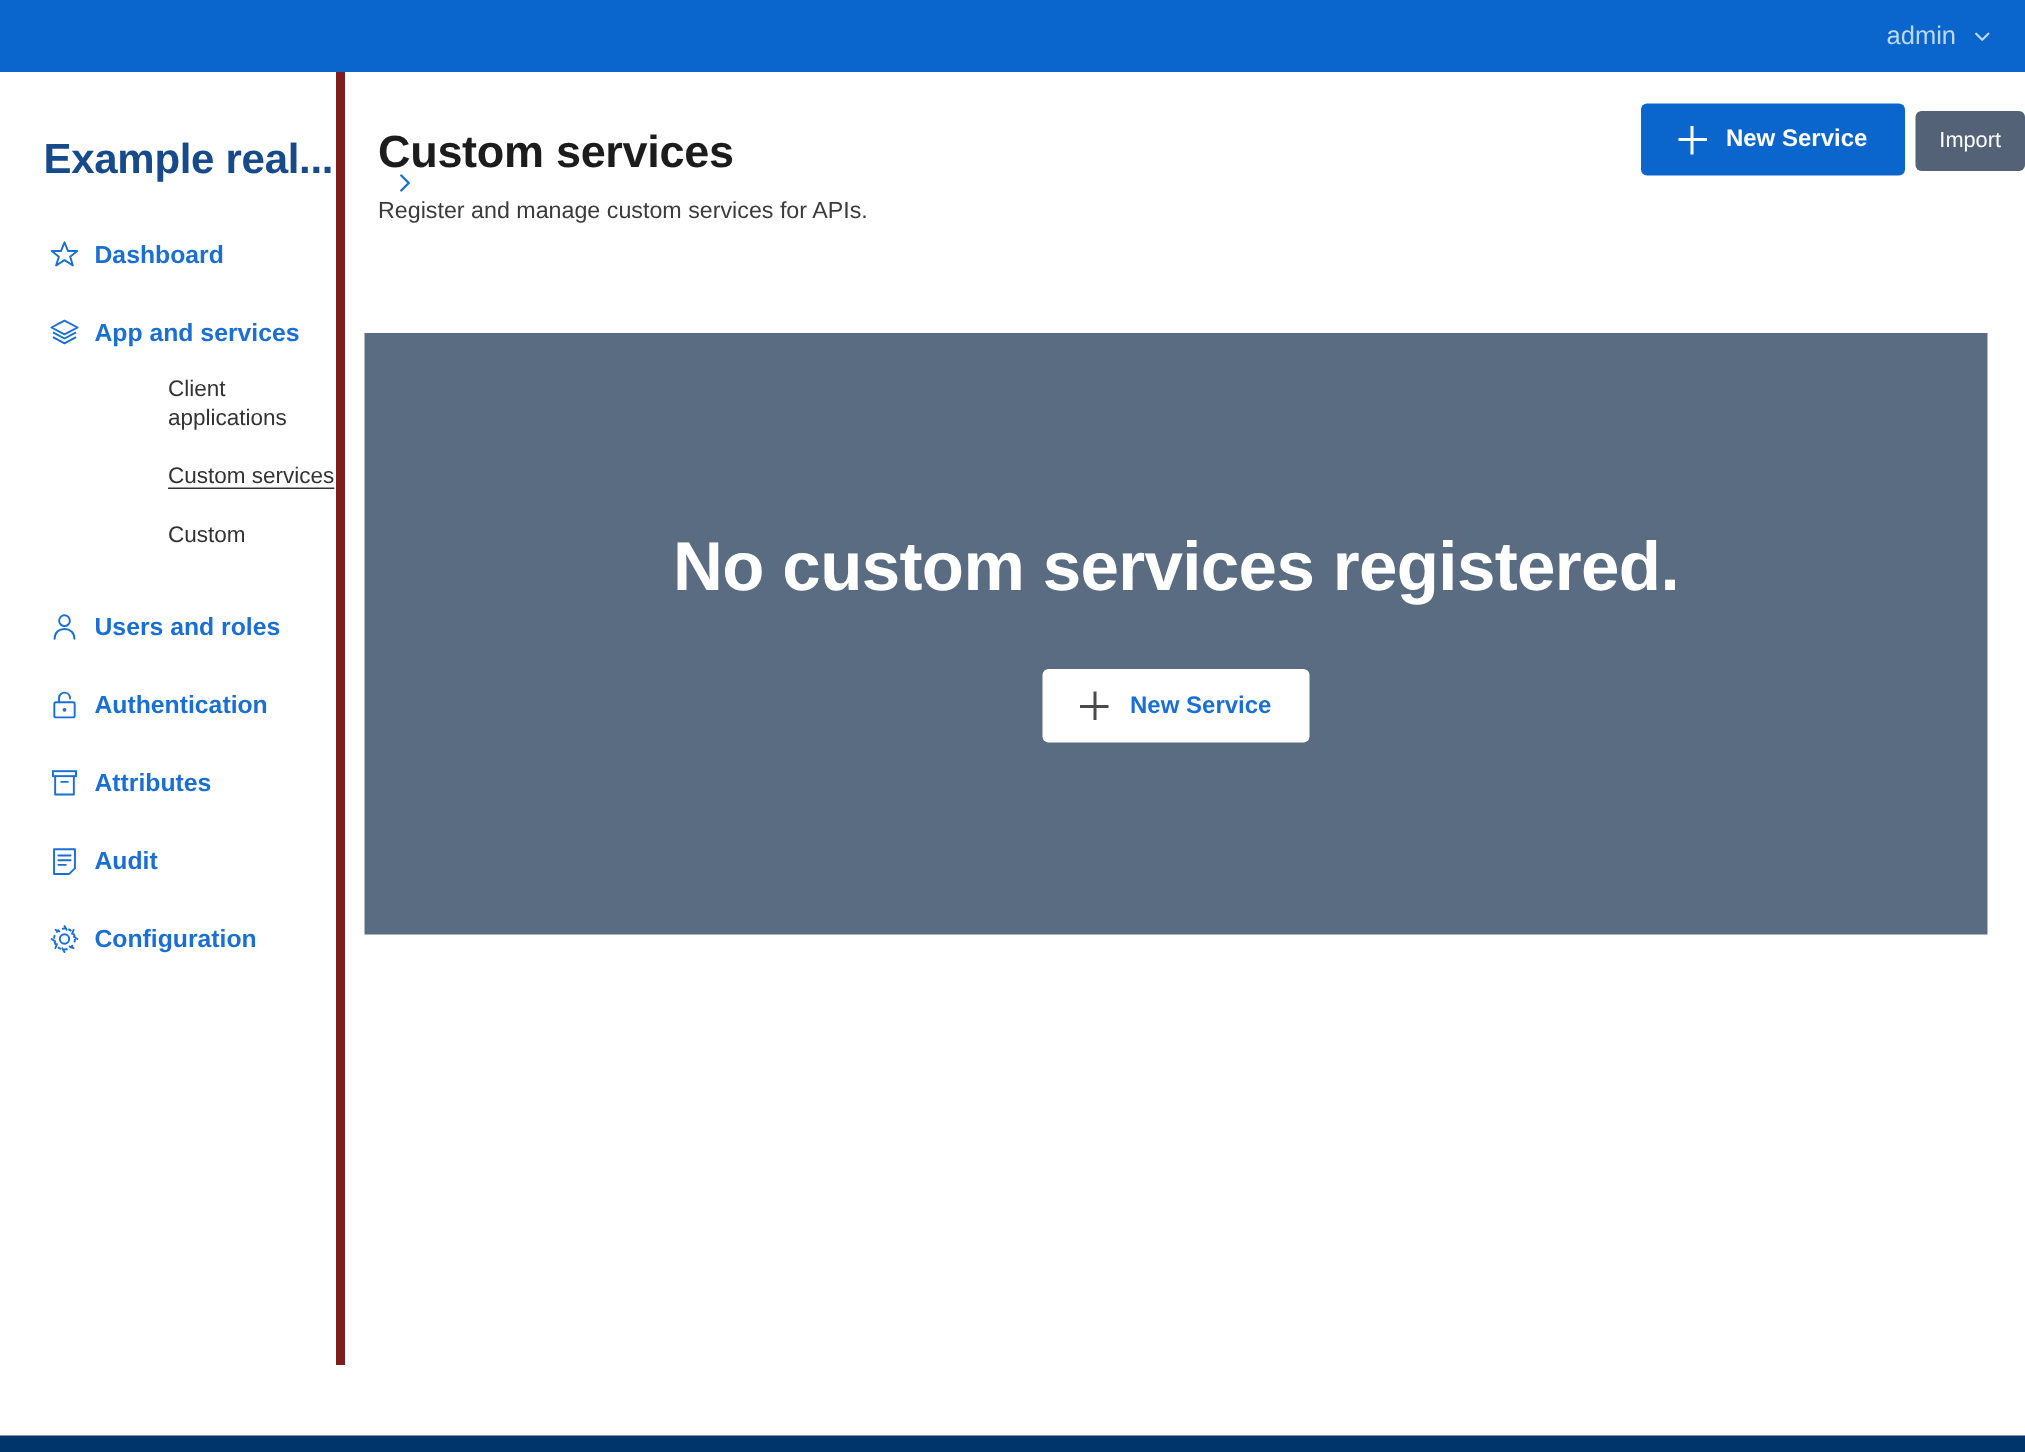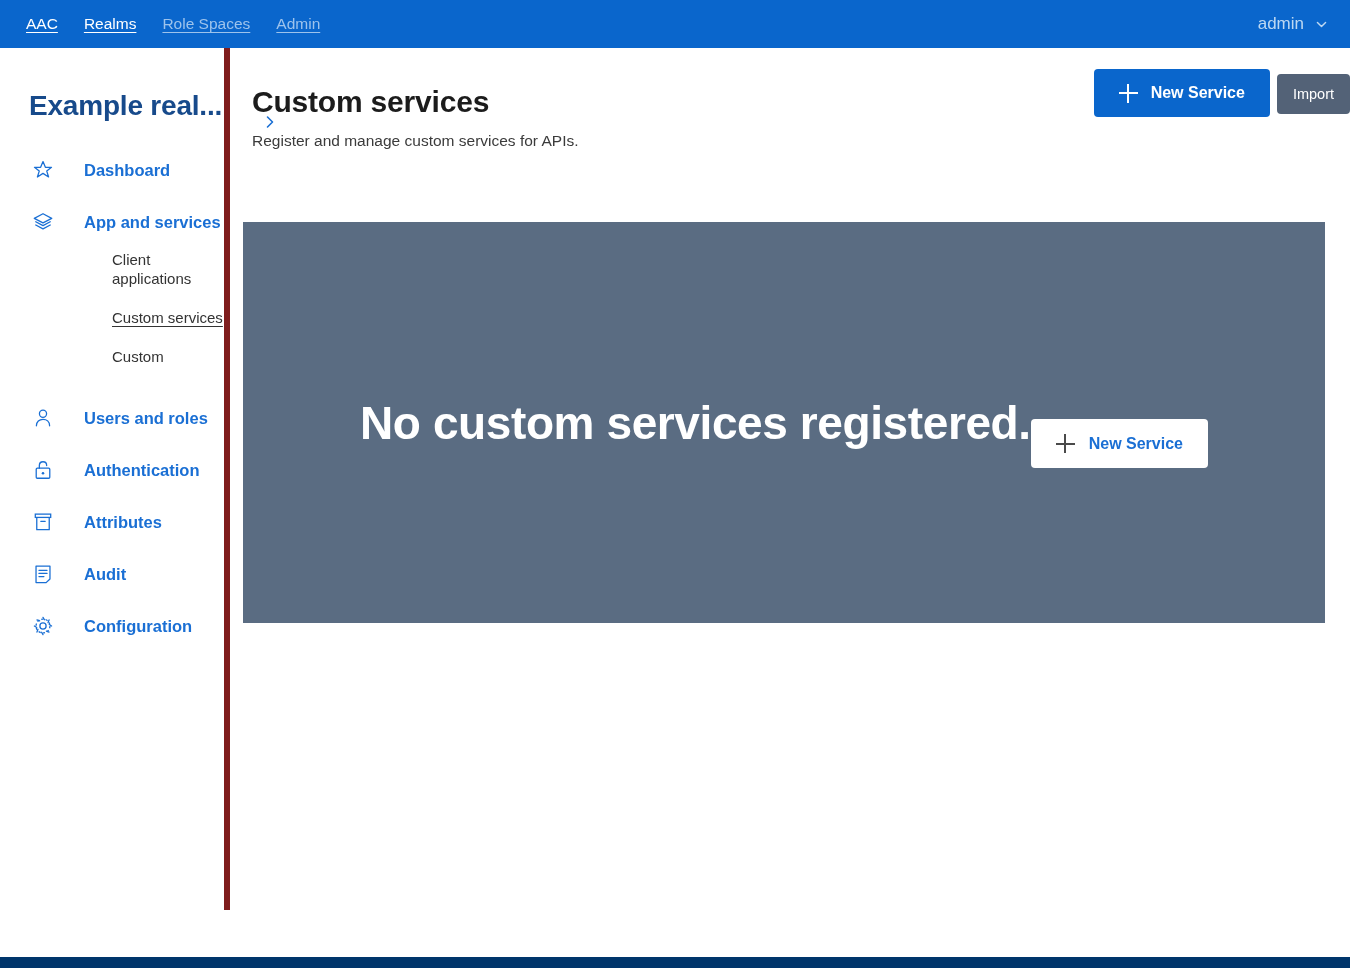--- a/index.html
+++ b/index.html
@@ -83,21 +83,21 @@
     letter-spacing: -0.2px;
     white-space: nowrap;
     overflow: hidden;
   }
   .nav-list {
     margin-top: 22px;
   }
   .nav-item {
     display: flex;
     align-items: center;
-    gap: 30px;
+    gap: 9px;
     padding: 0 0 0 32px;
     height: 52px;
     cursor: pointer;
   }
   .nav-icon {
     width: 22px;
     height: 22px;
     flex: 0 0 22px;
     display: block;
   }
@@ -216,21 +216,21 @@
 
   
   .empty-panel {
     position: absolute;
     left: 12px;
     top: 174px;
     width: 1082px;
     height: 401px;
     background: #5a6c82;
     display: flex;
-    flex-direction: row;
+    flex-direction: column;
     align-items: center;
     justify-content: center;
     box-sizing: border-box;
   }
   .empty-title {
     font-size: 46px;
     font-weight: 700;
     color: #ffffff;
     margin: 0;
     letter-spacing: -0.4px;
@@ -266,26 +266,20 @@
     bottom: 0;
     width: 1350px;
     height: 11px;
     background: #00356b;
   }
 </style>
 </head>
 <body>
 
 <div class="topbar">
-  <div class="topnav-links">
-    <a class="topnav-link">AAC</a>
-    <a class="topnav-link">Realms</a>
-    <a class="topnav-link dim">Role Spaces</a>
-    <a class="topnav-link dim">Admin</a>
-  </div>
   <div class="topbar-right">
     <span class="user-name">admin</span>
     <svg class="chev-down" viewBox="0 0 16 16">
       <path d="M3 5.5 L8 10.5 L13 5.5" fill="none" stroke="#bdd8f2" stroke-width="1.8" stroke-linecap="round" stroke-linejoin="round"></path>
     </svg>
   </div>
 </div>
 
 <div class="sidebar">
   <div class="realm-title">Example real...</div>

